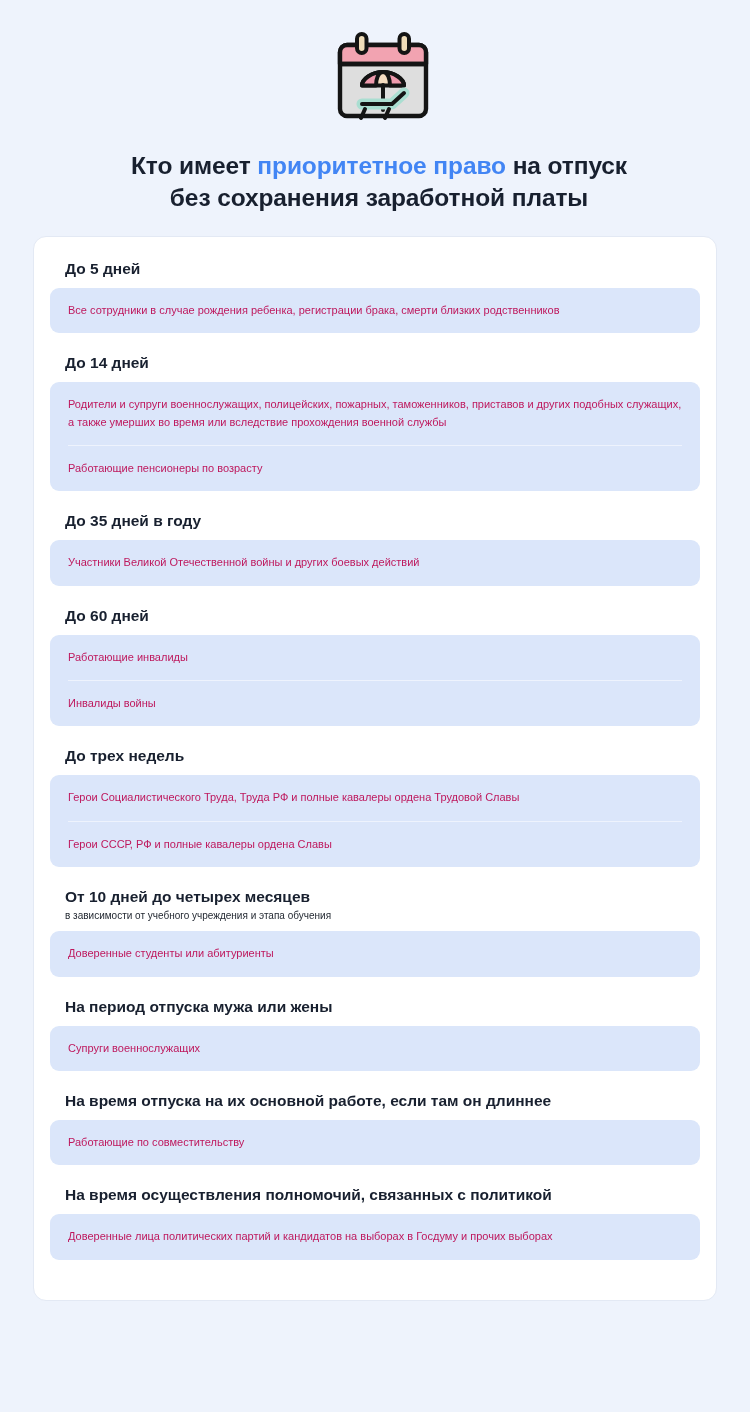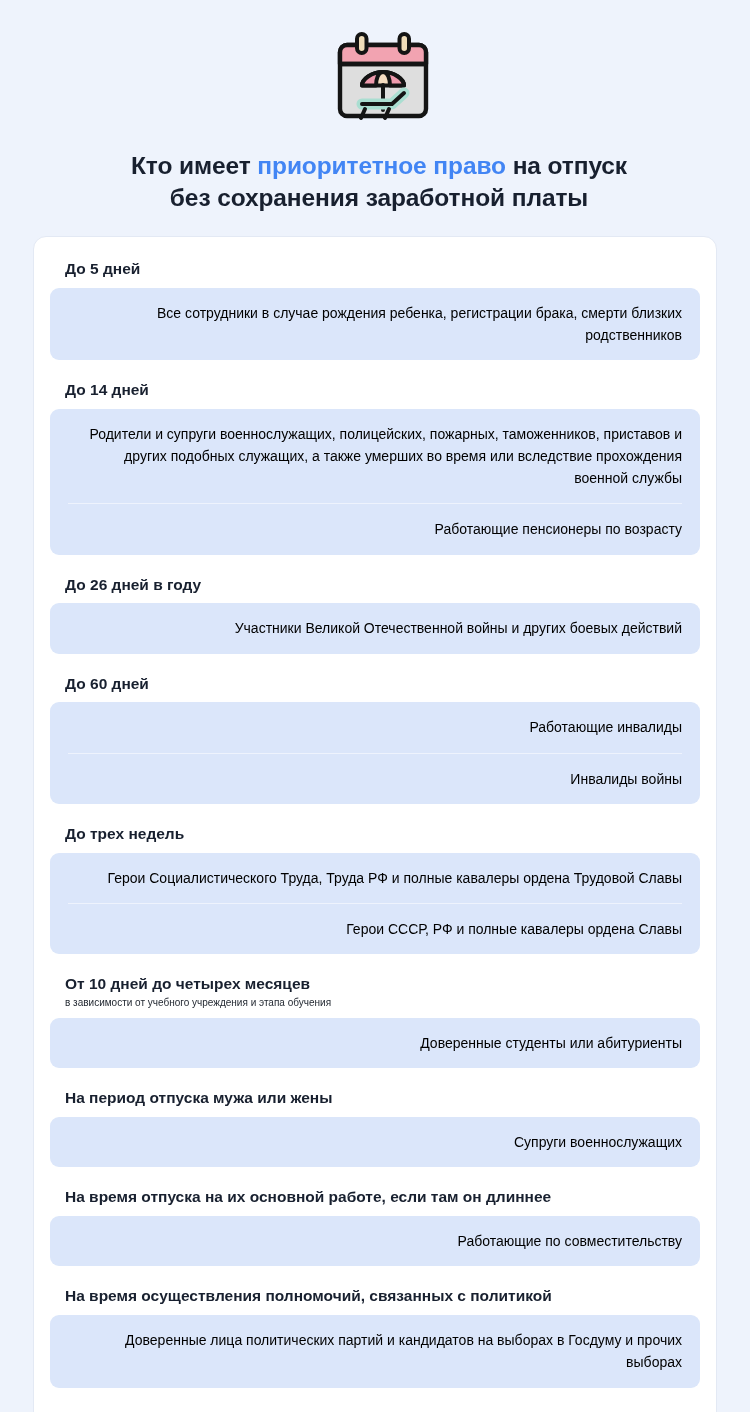--- a/index.html
+++ b/index.html
@@ -80,26 +80,25 @@
   }
 
   .items-box {
     background: #dbe6fa;
     border-radius: 9px;
     padding: 0 18px;
     margin-bottom: 20px;
   }
 
   .item {
-    font-size: 14px;
+    font-size: 11px;
     line-height: 1.58;
-    color: #000000;
+    color: #be185d;
     padding: 14px 0 14px 0;
     border-top: 1.5px solid #eef3fd;
-    text-align: right;
   }
   .item:first-child { border-top: none; }
 </style>
 </head>
 <body>
 
 <div class="page">
 
   <div class="hero-icon">
     <svg width="104" height="104" viewBox="0 0 104 104" aria-hidden="true">
@@ -138,21 +137,21 @@
         </div>
       </div>
       <div class="section">
         <div class="section-head">До 14 дней</div>
         <div class="items-box">
           <div class="item">Родители и супруги военнослужащих, полицейских, пожарных, таможенников, приставов и других подобных служащих, а также умерших во время или вследствие прохождения военной службы</div>
           <div class="item">Работающие пенсионеры по возрасту</div>
         </div>
       </div>
       <div class="section">
-        <div class="section-head">До 26 дней в году</div>
+        <div class="section-head">До 35 дней в году</div>
         <div class="items-box">
           <div class="item">Участники Великой Отечественной войны и других боевых действий</div>
         </div>
       </div>
       <div class="section">
         <div class="section-head">До 60 дней</div>
         <div class="items-box">
           <div class="item">Работающие инвалиды</div>
           <div class="item">Инвалиды войны</div>
         </div>

